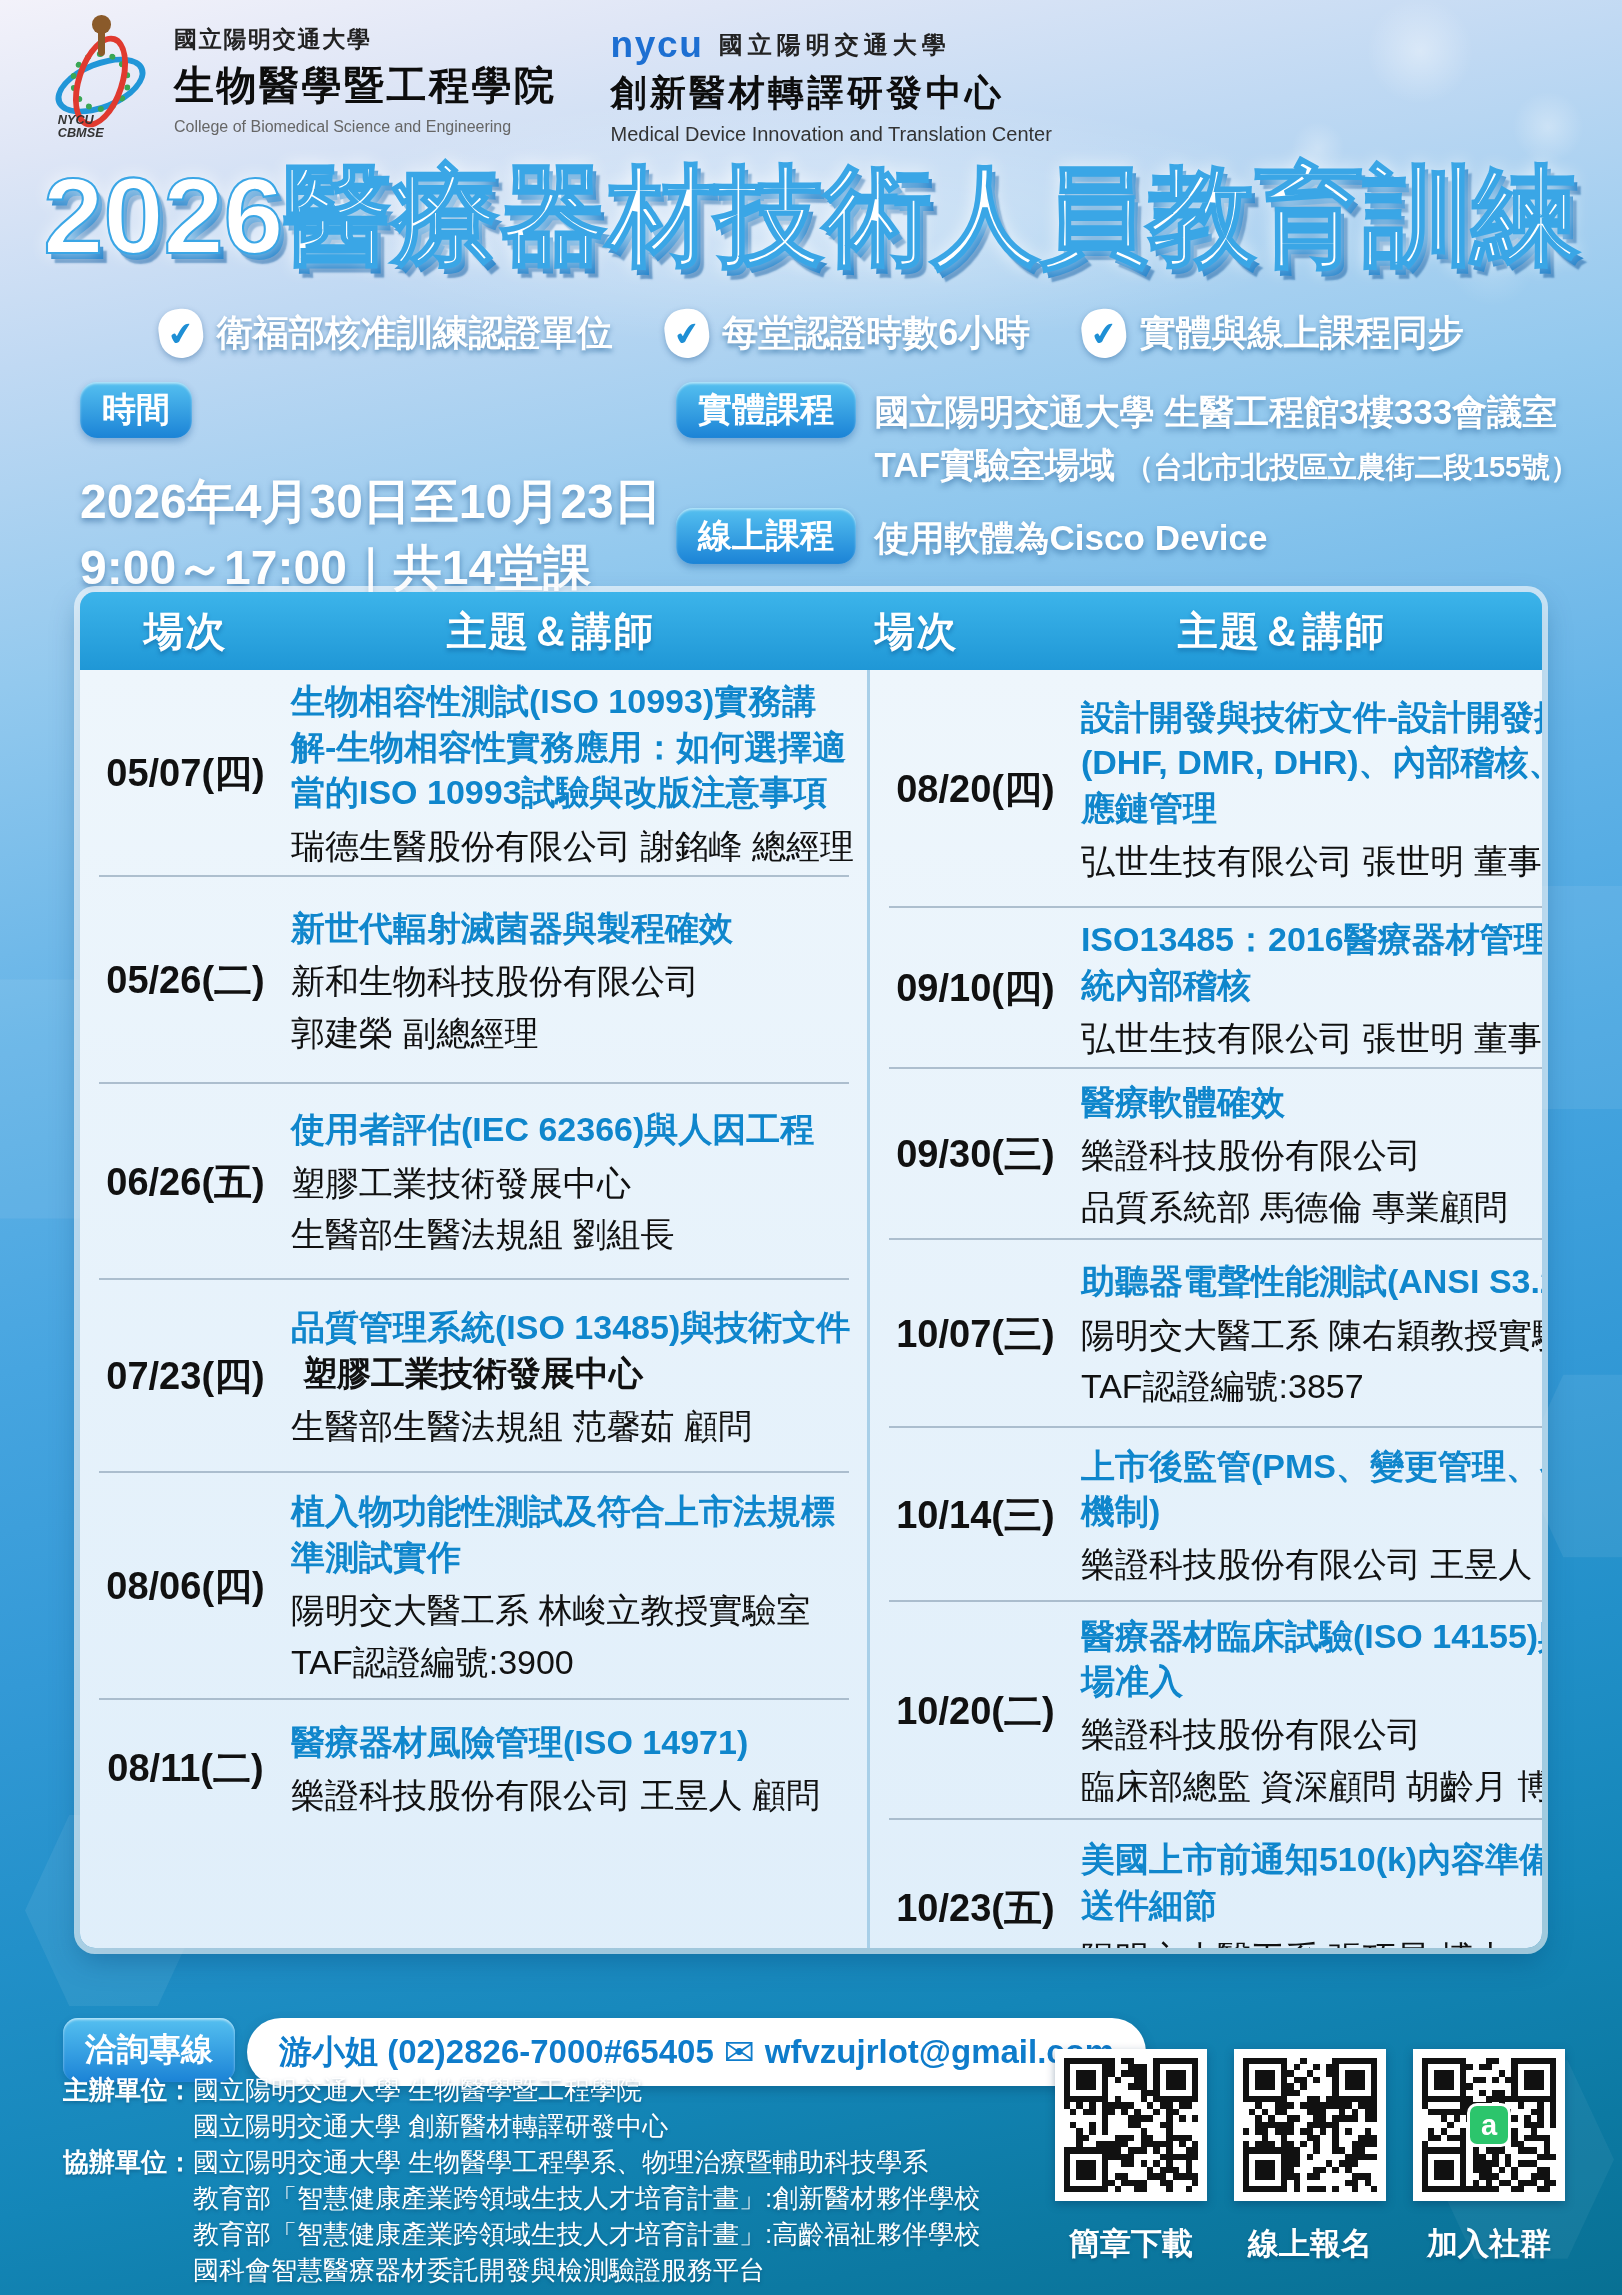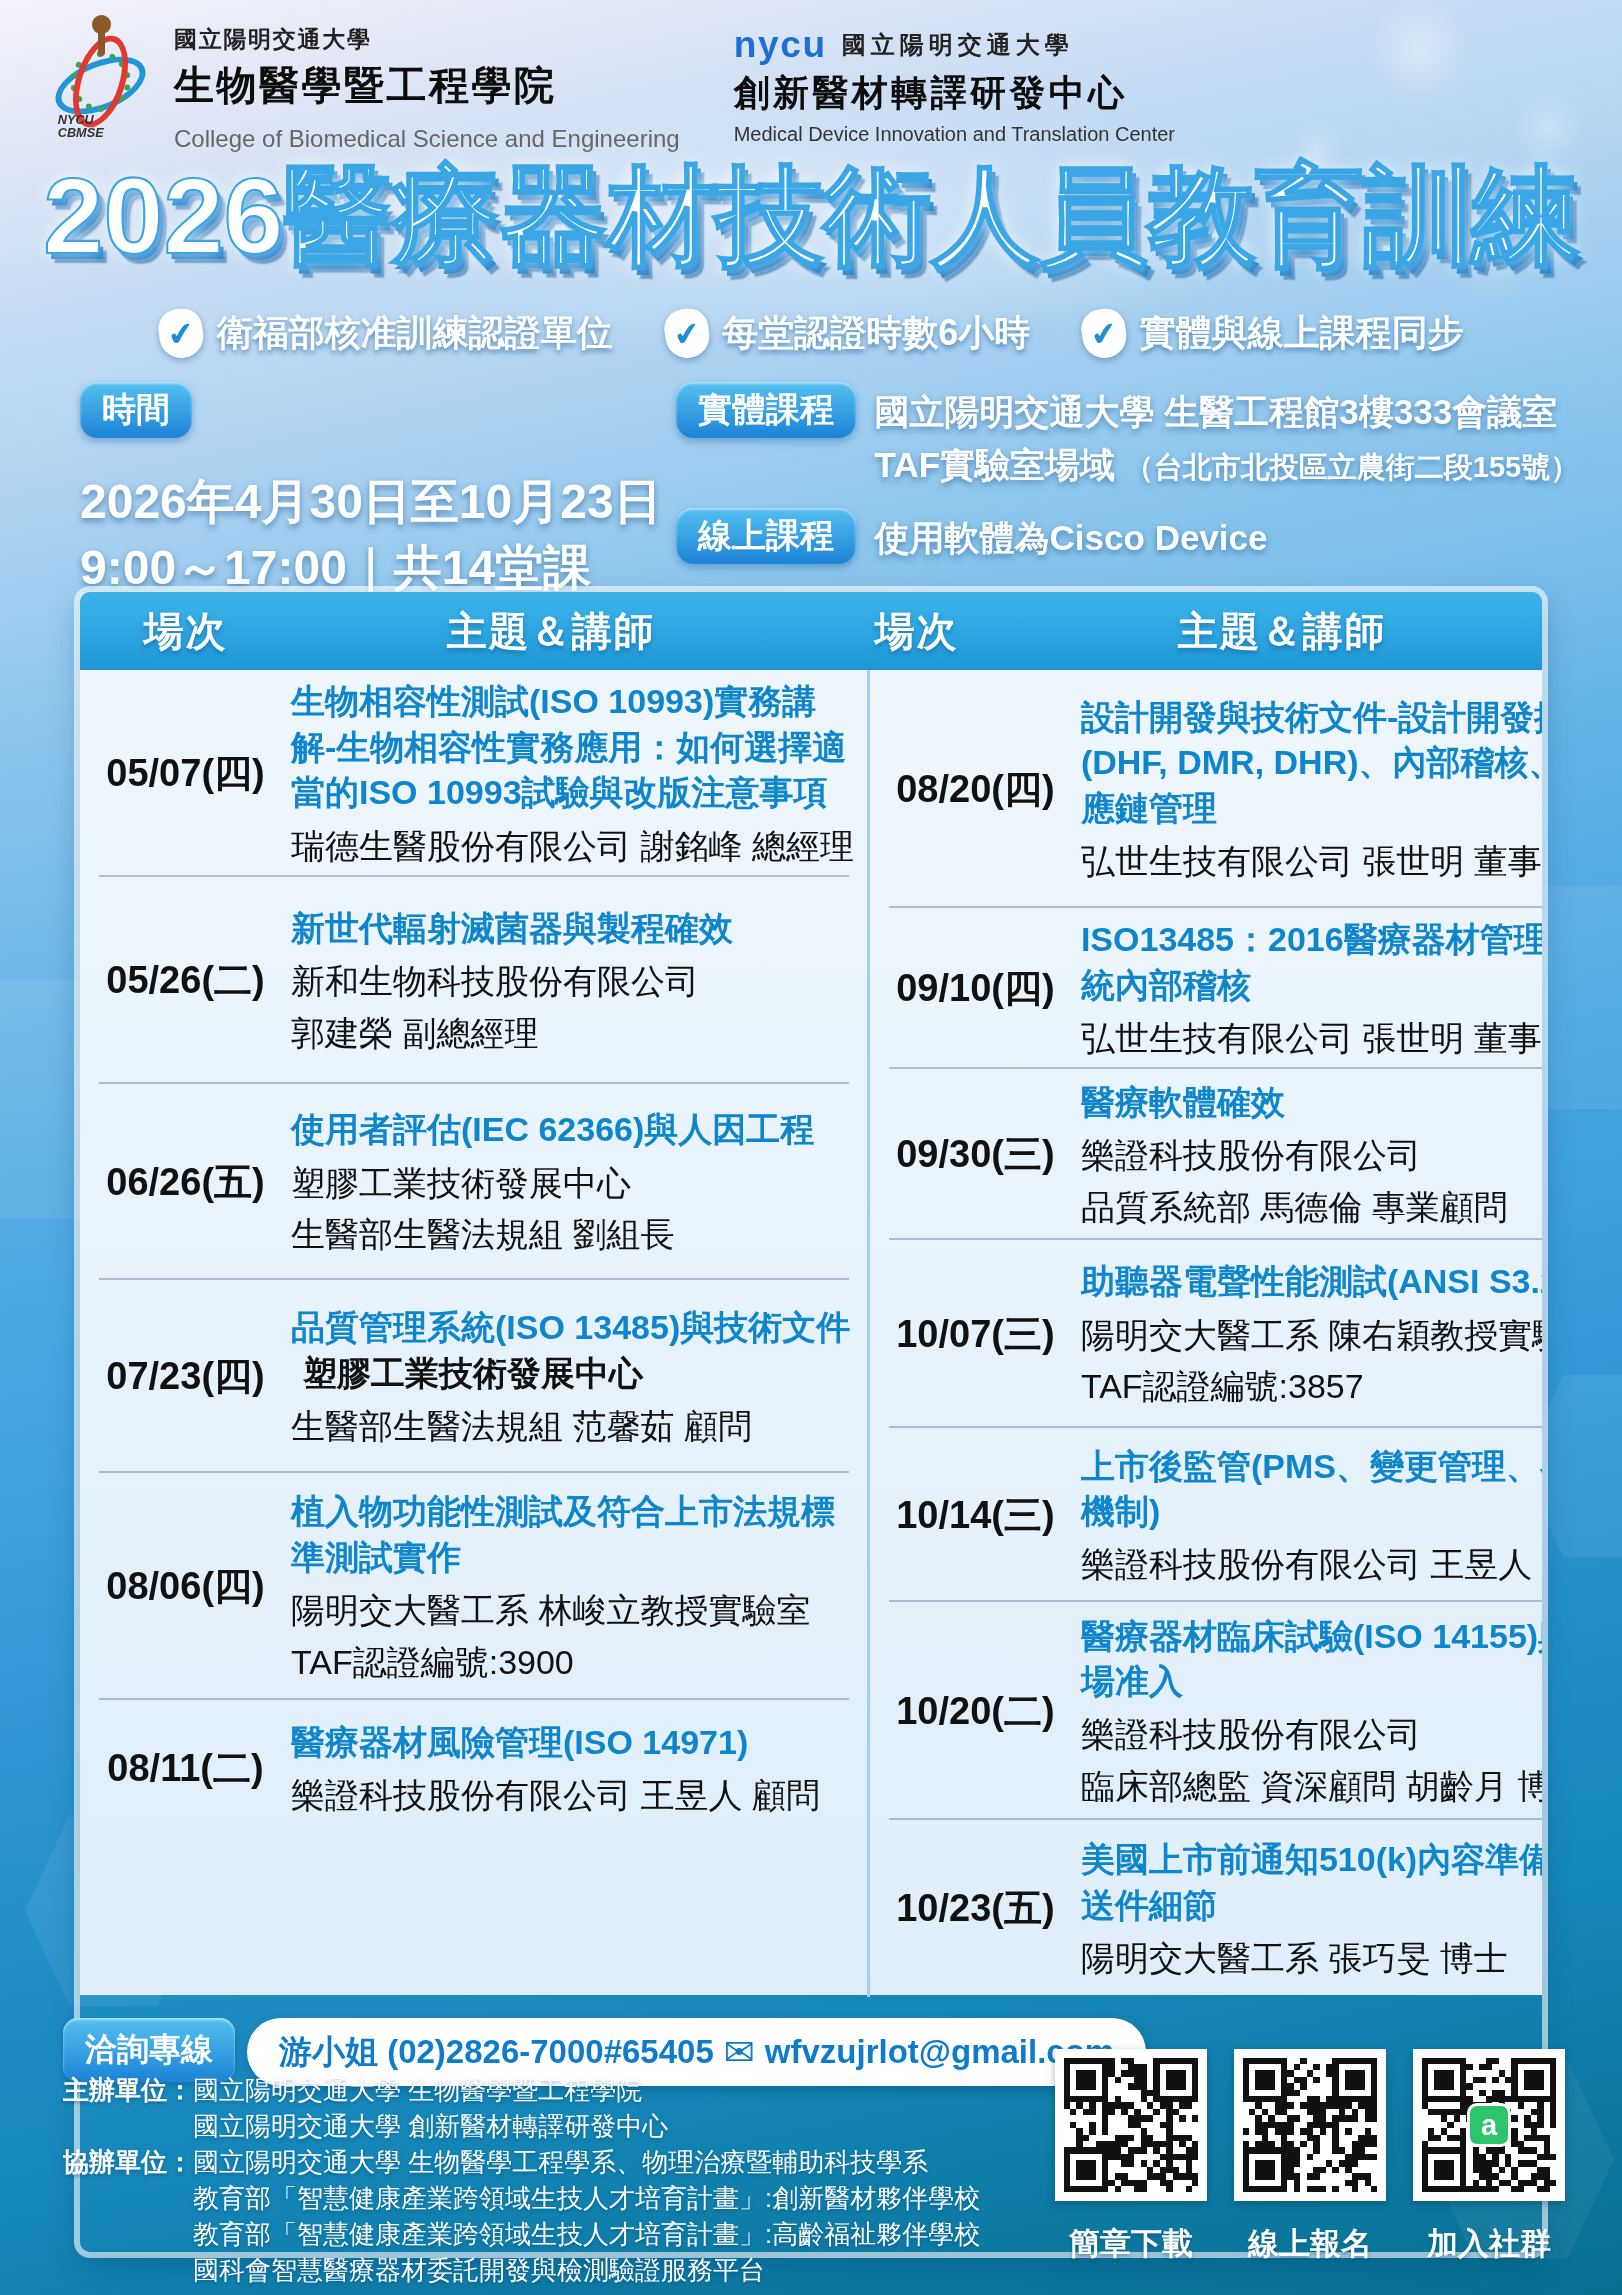--- a/index.html
+++ b/index.html
@@ -22,21 +22,21 @@
   .atom { position:relative; width:103px; height:115px; flex:0 0 auto; }
   .orbit { position:absolute; border-radius:50%; }
   .orbit-blue { width:95px; height:49px; border:6px solid #2196d8; top:37px; left:1.7px; transform:rotate(-22deg); }
   .orbit-red { width:49px; height:95px; border:6px solid #e03a2f; top:10px; left:25px; transform:rotate(18deg); }
   .orbit-green { width:61px; height:61px; border:6px dotted #3aa655; top:27px; left:18.6px; border-radius:50%; }
   .pin { position:absolute; left:47px; top:3.4px; width:6.8px; height:29px; background:#8a5a2a; border-radius:3.4px; }
   .pin::before { content:""; position:absolute; top:-12px; left:-6px; width:18.6px; height:18.6px; border-radius:50%; background:#8a5a2a; }
   .atom-label { position:absolute; bottom:-1.7px; left:6.8px; font-size:12.7px; font-weight:700; color:#333; line-height:1.05; font-style:italic; white-space:pre-line; }
   .lt-org { font-size:23px; font-weight:700; color:#222; letter-spacing:1.7px; }
   .lt-name { font-size:40px; font-weight:700; color:#0d0d0d; letter-spacing:2.5px; margin-top:2.5px; }
-  .lt-en { font-size:24px; color:#666; margin-top:12px; }
+  .lt-en { font-size:16px; color:#666; margin-top:5px; }
   .brandline { display:flex; align-items:center; gap:15px; }
   .nycu-mark { color:#1d6fd2; font-weight:800; font-size:37px; letter-spacing:1.7px; }
   .rt-org { font-size:24px; font-weight:700; color:#222; letter-spacing:5px; }
   .rt-name { font-size:36px; font-weight:700; color:#0d0d0d; letter-spacing:3.4px; margin-top:3.4px; }
   .rt-en { font-size:20px; color:#333; margin-top:5px; }
 
   
   .title { position:absolute; top:144px; left:0; width:100%; text-align:center;
     font-size:108px; font-weight:900; color:#fff; letter-spacing:0;
     -webkit-text-stroke:2.1px #3aa6e6;
@@ -58,21 +58,21 @@
   .info-left { width:596px; }
   .time-lines { margin-top:31px; font-size:48px; font-weight:800; color:#fff; line-height:1.38; white-space:nowrap;
     text-shadow:0 2.5px 6.8px rgba(10,70,130,.5); }
   .info-right { flex:1; display:flex; flex-direction:column; gap:17px; }
   .info-row { display:flex; align-items:flex-start; gap:18.6px; }
   .info-text { font-size:35px; font-weight:800; color:#fff; line-height:1.5; padding-top:4.2px; white-space:nowrap;
     text-shadow:0 2.5px 6.8px rgba(10,70,130,.5); }
   .info-note { font-size:29px; font-weight:700; }
 
   
-  .schedule-card { position:absolute; top:592px; left:80px; width:1462px; height:1660px; border-radius:10px;
+  .schedule-card { position:absolute; top:592px; left:80px; width:1462px; height:1356px; border-radius:15px;
     overflow:hidden; box-shadow:0 0 0 6px rgba(255,255,255,.6), 0 12px 29px rgba(0,60,110,.35); }
   .sched-header { height:78px; background:linear-gradient(180deg,#3cb4ea,#1f97d6); display:flex; }
   .sched-header .half { flex:1; display:grid; grid-template-columns:211px 1fr; align-items:center; }
   .sched-header span { color:#fff; font-size:40px; font-weight:800; text-align:center; letter-spacing:1.7px;
     text-shadow:0 2.5px 4.2px rgba(0,70,130,.4); }
   .sched-body { display:grid; grid-template-columns:1fr 2.5px 1fr; height:1325px;
     background:linear-gradient(180deg,#eef6fc,#dfeefa); }
   .divider-v { background:#a8cfe8; }
   .col { display:flex; flex-direction:column; }
   .srow { position:relative; display:grid; grid-template-columns:211px 1fr; align-items:center; }

